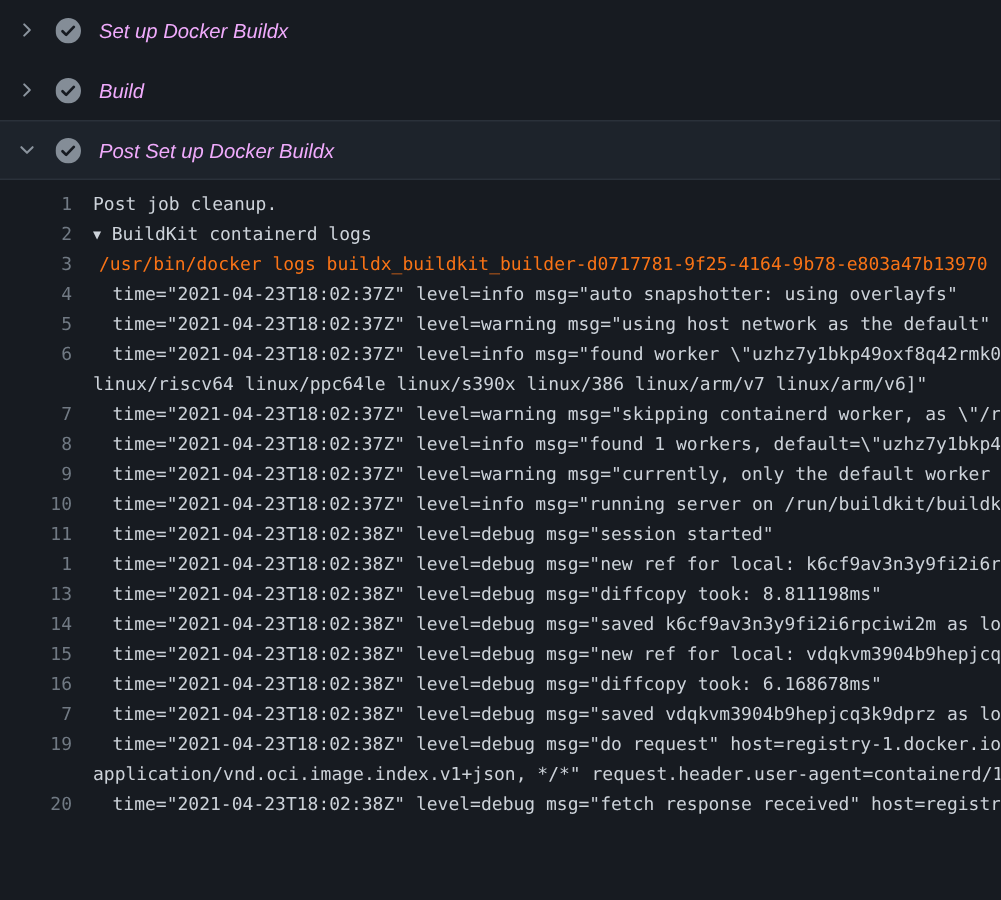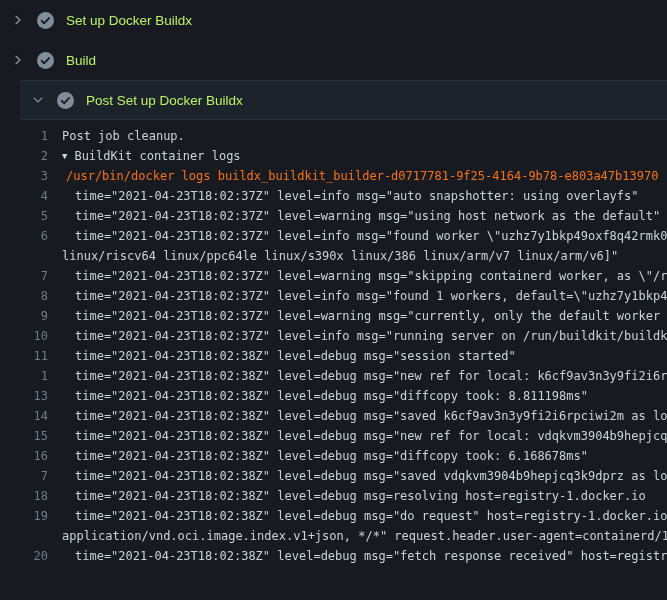--- a/index.html
+++ b/index.html
@@ -8,29 +8,29 @@
     background: #171b21;
     font-family: "Liberation Sans", sans-serif;
   }
   .viewer { width: 667px; height: 600px; overflow: hidden; }
 
   
   .step-row {
     display: flex; align-items: center;
     height: 40px; padding: 0 12px;
     box-sizing: border-box;
-    color: #bef264; font-size: 13.5px;
+    color: #f0abfc; font-size: 13.5px;
     cursor: pointer;
+    font-style: italic;
   }
   .step-row.expanded {
     background: #1d232b;
     border-top: 1px solid #2a313a;
     border-bottom: 1px solid #2a313a;
     height: 40px;
-    margin-left: 20px;
   }
   .chev {
     width: 16px; height: 16px; flex: none;
     display: flex; align-items: center; justify-content: flex-start;
   }
   .step-row:not(.expanded) .chev-down { display: none; }
   .check {
     width: 17px; height: 17px; flex: none;
     margin-left: 9px; margin-right: 12px;
     display: flex; align-items: center; justify-content: center;
@@ -111,21 +111,21 @@
     <span class="step-label">Post Set up Docker Buildx</span>
   </div>
     </div>
   <div id="log-area" class="log-area">
       <div class="log-line plain">
     <span class="ln">1</span>
     <span class="txt"><span class="t">Post job cleanup.</span></span>
   </div>
       <div class="log-line group">
     <span class="ln">2</span>
-    <span class="txt"><span class="tri">▼</span><span class="t">BuildKit container logs</span></span>
+    <span class="txt"><span class="tri">▼</span><span class="t">BuildKit containerd logs</span></span>
   </div>
       <div class="log-line command">
     <span class="ln">3</span>
     <span class="txt"><span class="t">/usr/bin/docker logs buildx_buildkit_builder-d0717781-9f25-4164-9b78-e803a47b13970</span></span>
   </div>
       <div class="log-line output">
     <span class="ln">4</span>
     <span class="txt"><span class="t">time="2021-04-23T18:02:37Z" level=info msg="auto snapshotter: using overlayfs"</span></span>
   </div>
       <div class="log-line output">
@@ -178,24 +178,20 @@
   </div>
       <div class="log-line output">
     <span class="ln">16</span>
     <span class="txt"><span class="t">time="2021-04-23T18:02:38Z" level=debug msg="diffcopy took: 6.168678ms"</span></span>
   </div>
       <div class="log-line output">
     <span class="ln">7</span>
     <span class="txt"><span class="t">time="2021-04-23T18:02:38Z" level=debug msg="saved vdqkvm3904b9hepjcq3k9dprz as loca</span></span>
   </div>
       <div class="log-line output">
-    <span class="ln">18</span>
-    <span class="txt"><span class="t">time="2021-04-23T18:02:38Z" level=debug msg=resolving host=registry-1.docker.io</span></span>
-  </div>
-      <div class="log-line output">
     <span class="ln">19</span>
     <span class="txt"><span class="t">time="2021-04-23T18:02:38Z" level=debug msg="do request" host=registry-1.docker.io r</span></span>
   </div>
       <div class="log-line wrap">
     <span class="ln"></span>
     <span class="txt"><span class="t">application/vnd.oci.image.index.v1+json, */*" request.header.user-agent=containerd/1.4</span></span>
   </div>
       <div class="log-line output">
     <span class="ln">20</span>
     <span class="txt"><span class="t">time="2021-04-23T18:02:38Z" level=debug msg="fetch response received" host=registry</span></span>

